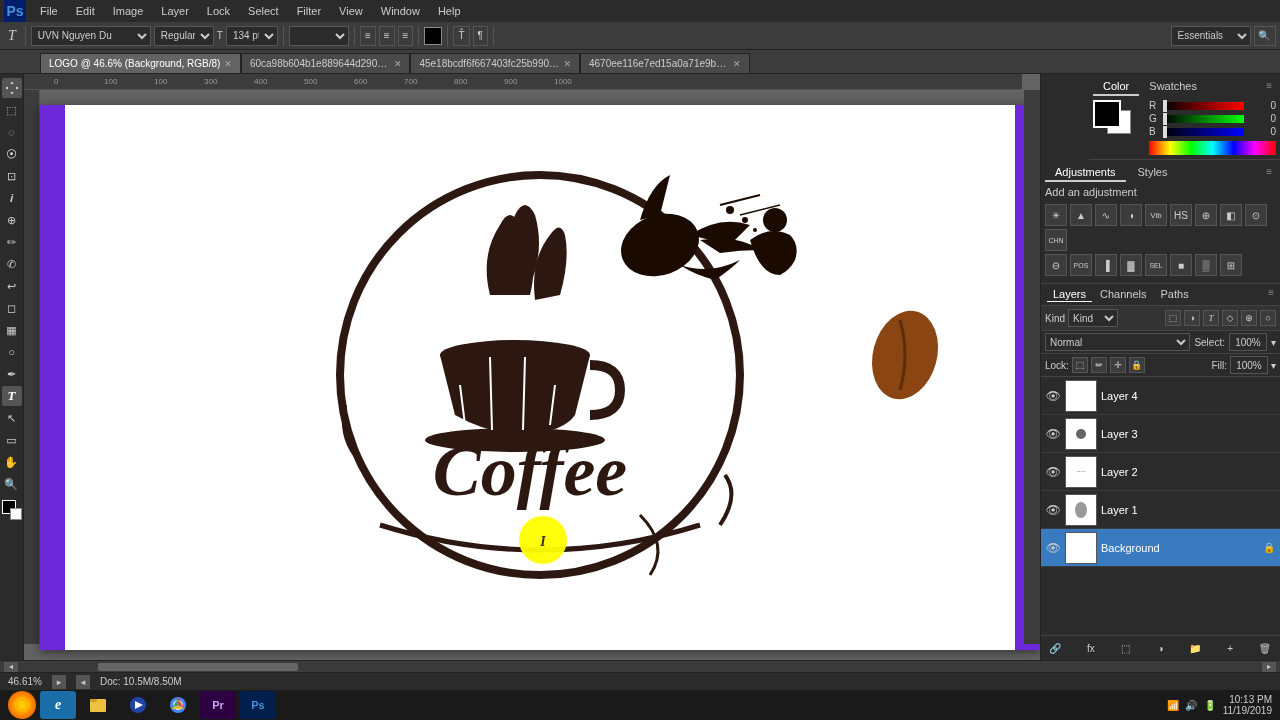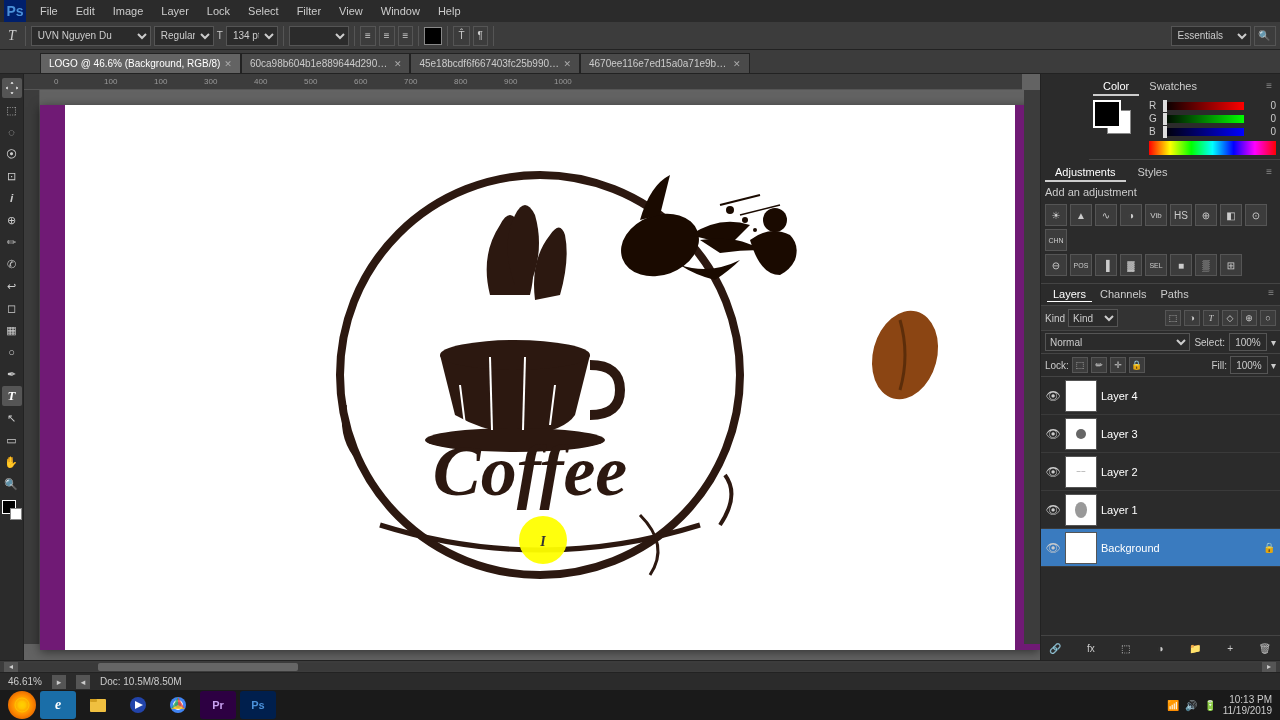--- a/index.html
+++ b/index.html
@@ -26,21 +26,21 @@
     #main { display: flex; height: calc(720px - 22px - 28px - 24px - 30px - 30px); }
 
     
     #left-panel { width: 24px; background: #2b2b2b; display: flex; flex-direction: column; align-items: center; padding: 4px 0; gap: 2px; border-right: 1px solid #222; }
     .tool-icon { width: 20px; height: 20px; display: flex; align-items: center; justify-content: center; color: #ccc; font-size: 11px; cursor: pointer; border-radius: 2px; }
     .tool-icon:hover, .tool-icon.active { background: #555; }
     .tool-icon svg { width: 14px; height: 14px; fill: #ccc; }
 
     
     #canvas-area { flex: 1; background: #636363; overflow: hidden; position: relative; display: flex; align-items: center; justify-content: center; }
-    #canvas { width: 1118px; height: 545px; background: #701a75; position: relative; overflow: hidden; box-shadow: 0 2px 10px rgba(0,0,0,0.5); margin-top: 10px; }
+    #canvas { width: 1118px; height: 545px; background: #6d28d9; position: relative; overflow: hidden; box-shadow: 0 2px 10px rgba(0,0,0,0.5); margin-top: 10px; }
 
     
     #right-panel { width: 240px; background: #2b2b2b; border-left: 1px solid #222; display: flex; flex-direction: column; }
 
     
     #color-panel { padding: 4px; border-bottom: 1px solid #444; margin-left: 48px; }
     .panel-tabs { display: flex; gap: 0; margin-bottom: 4px; }
     .panel-tab { padding: 2px 10px; font-size: 11px; color: #ccc; cursor: pointer; border-bottom: 2px solid transparent; }
     .panel-tab.active { border-bottom: 2px solid #ccc; color: #fff; }
     .swatch-fg { width: 28px; height: 28px; background: #000; border: 2px solid #fff; position: relative; z-index: 2; }

